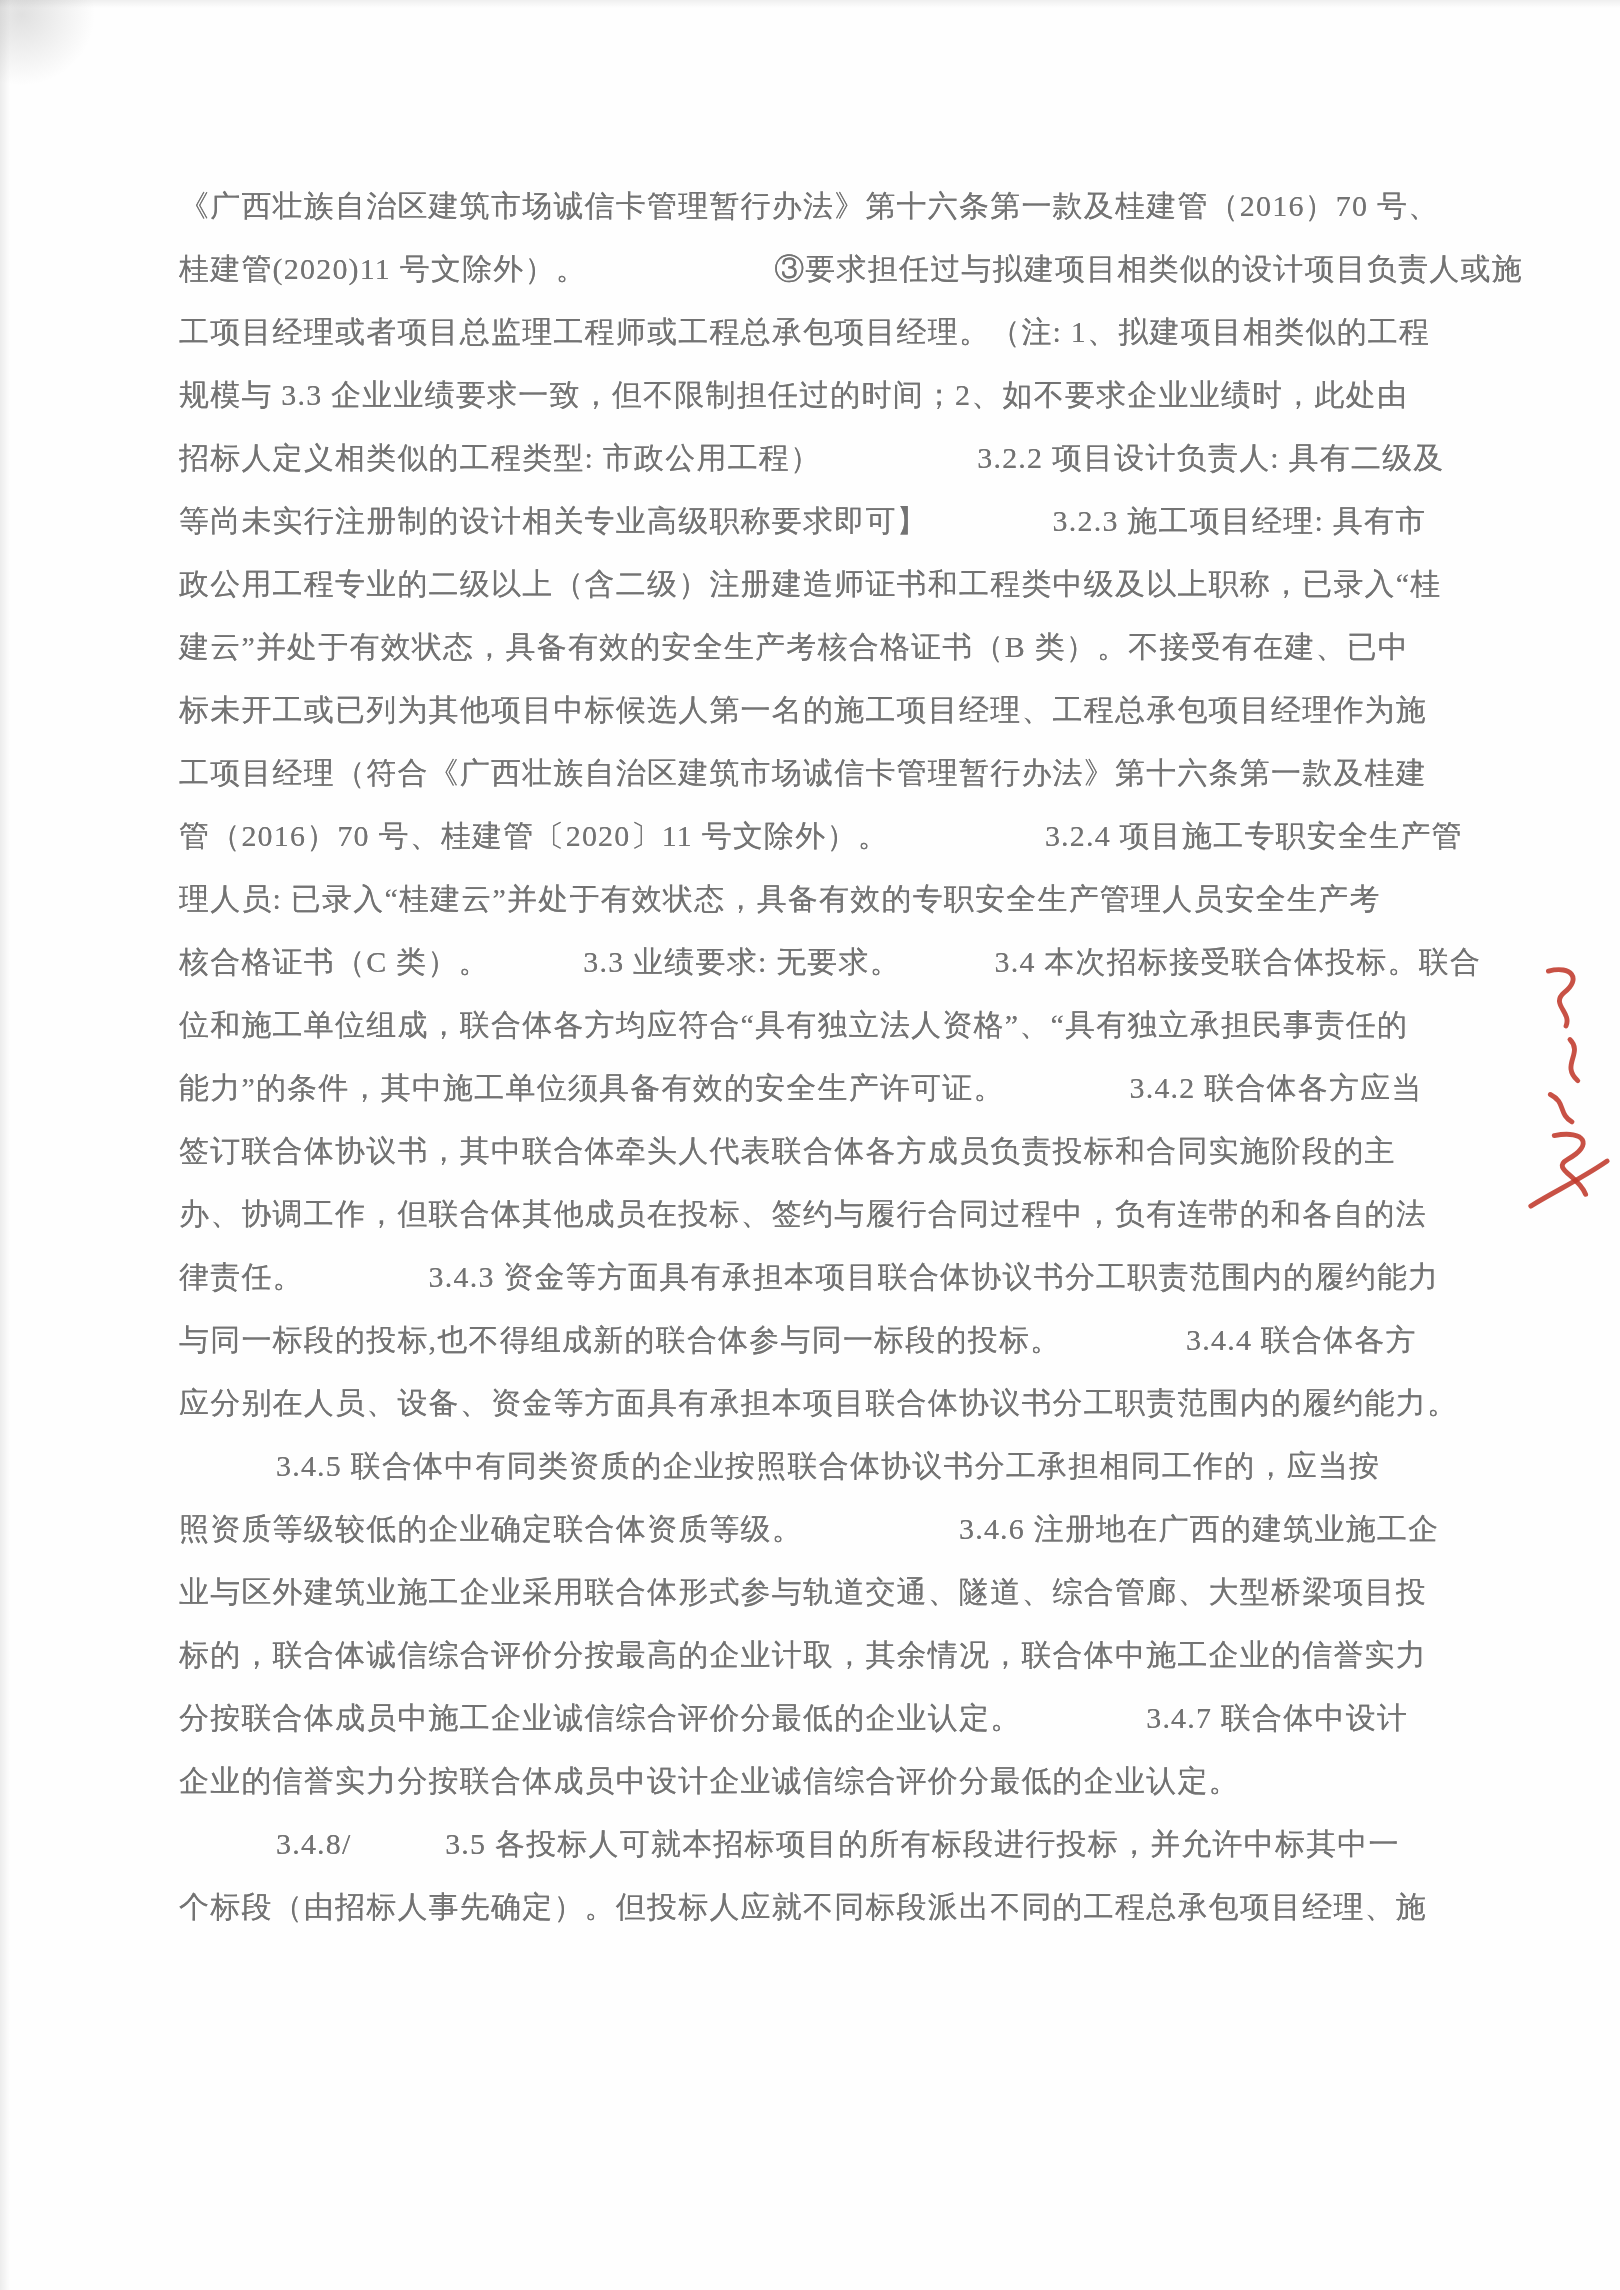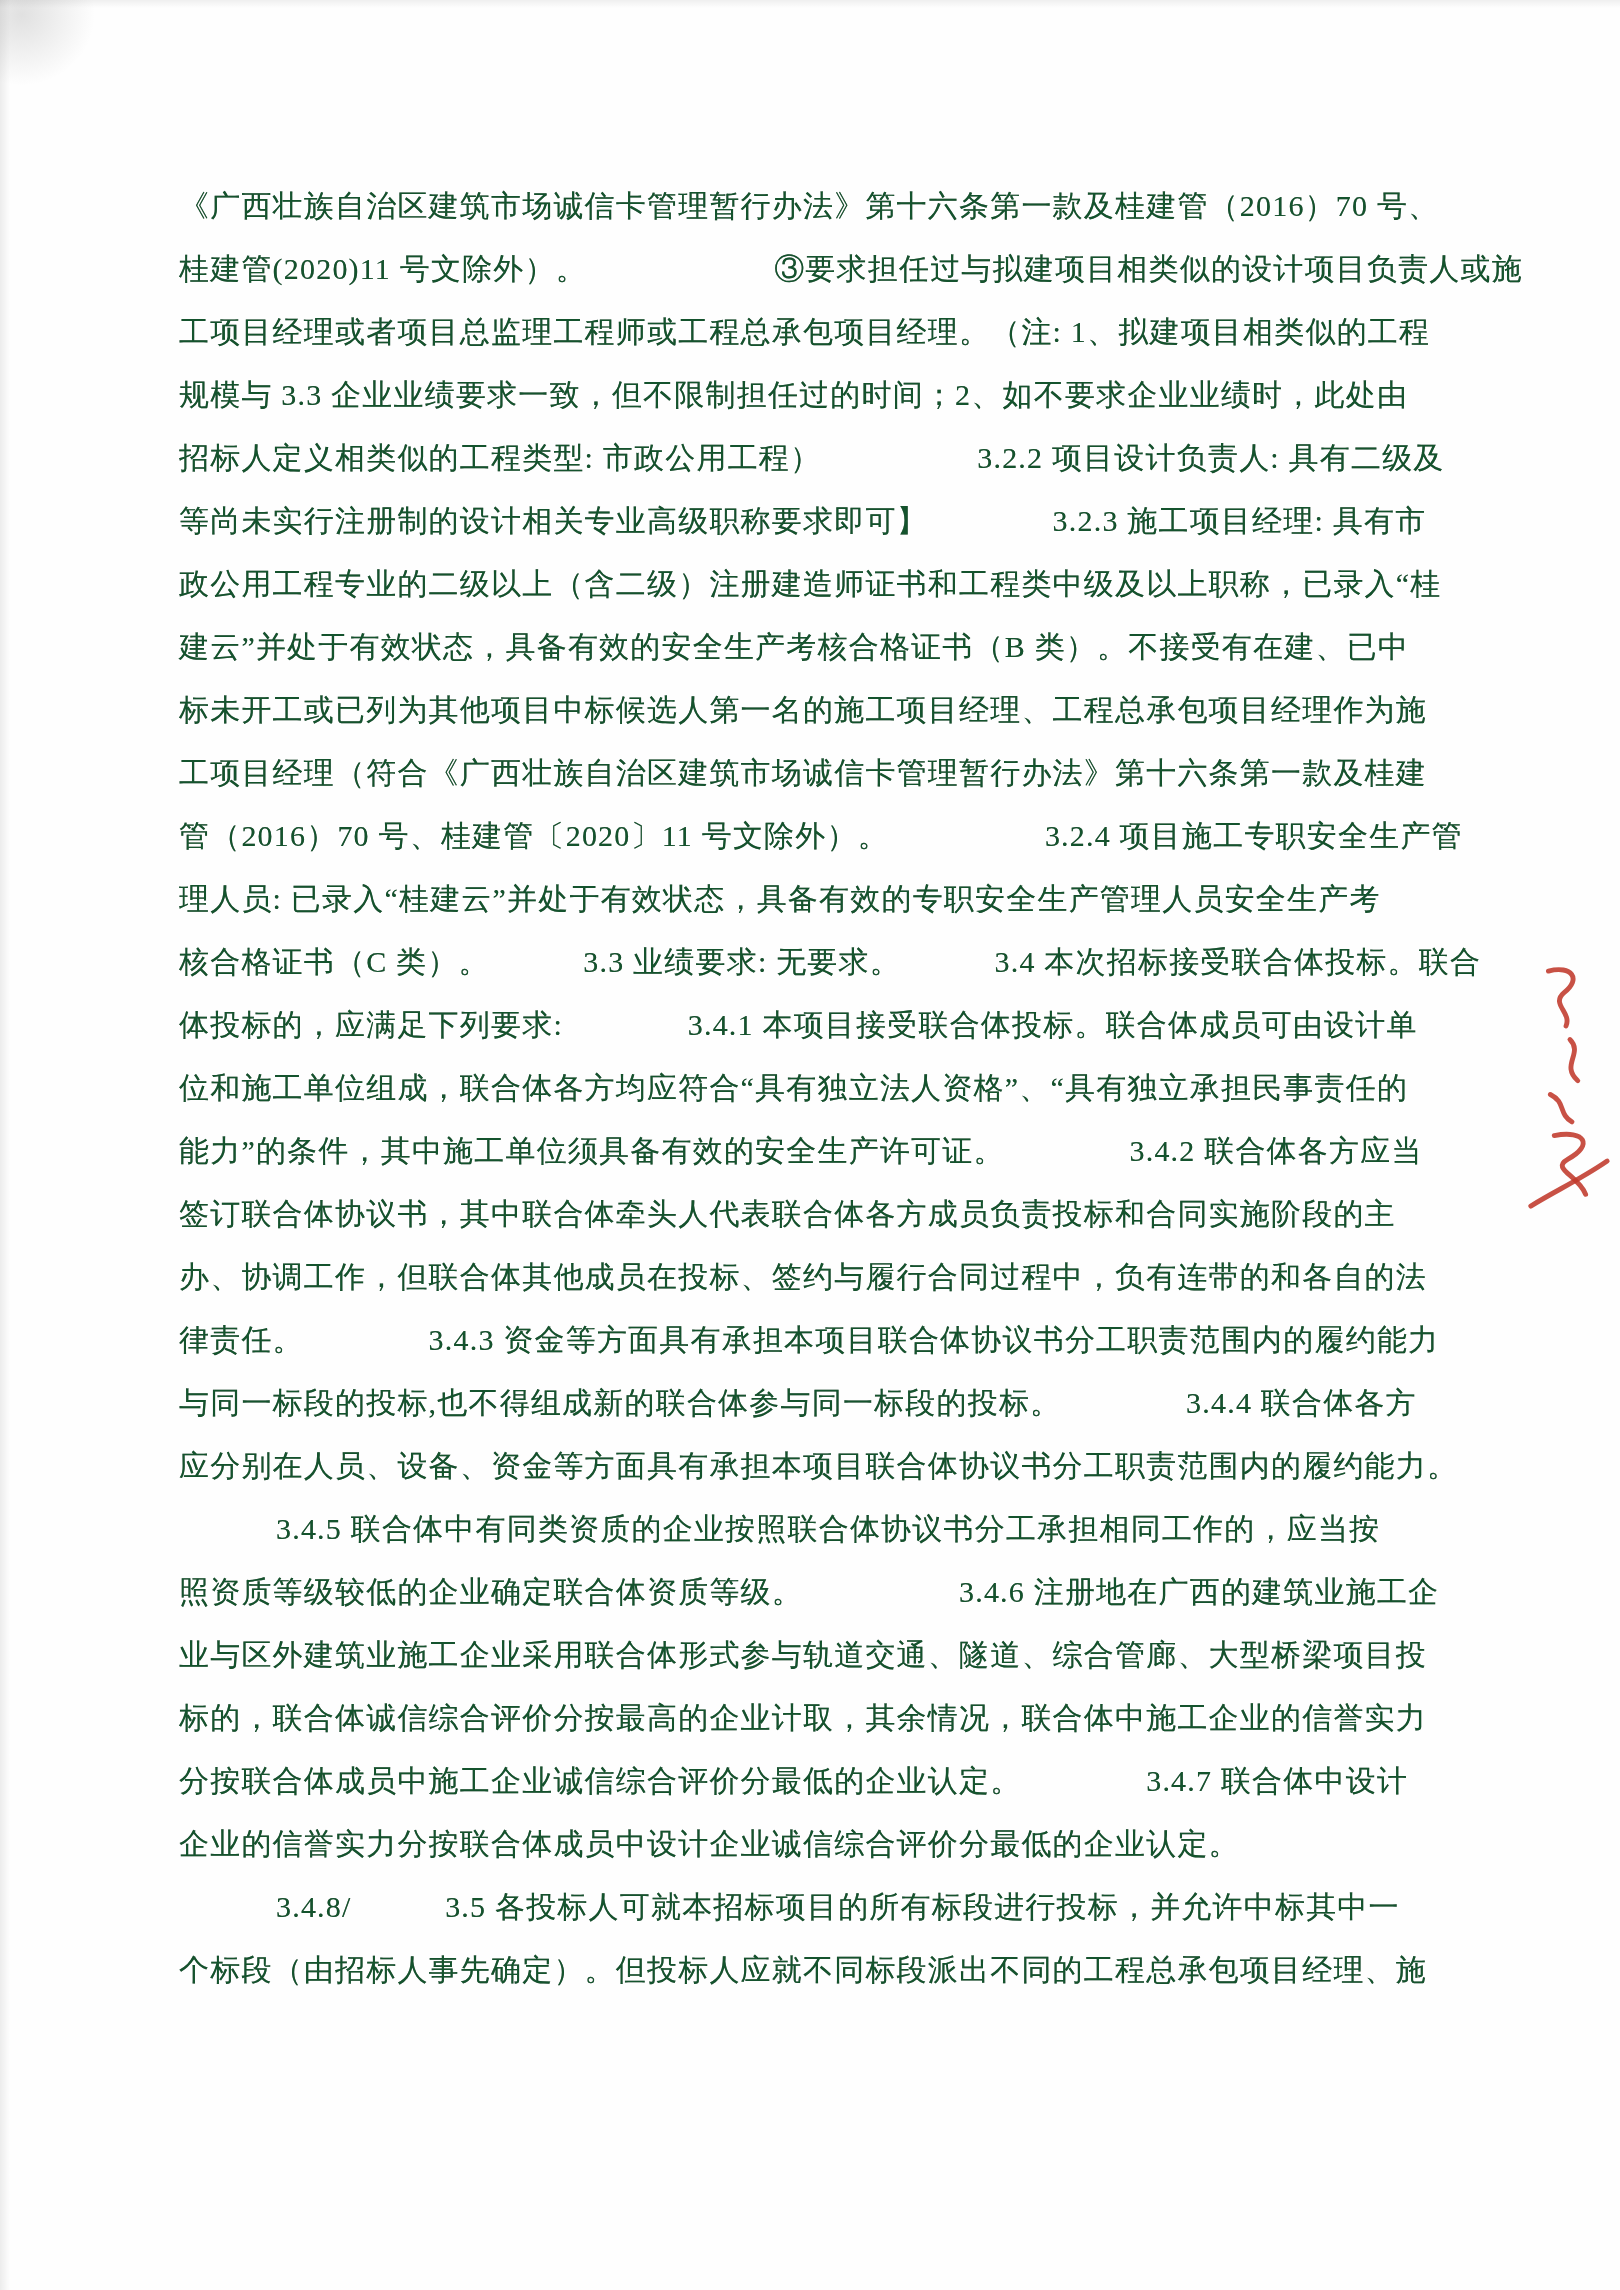--- a/index.html
+++ b/index.html
@@ -81,35 +81,34 @@
     stroke-linejoin: round;
     opacity: 0.88;
   }
 </style>
 </head>
 <body>
 
 <div class="page" style="background: rgb(254, 254, 254);">
   <div class="corner-smudge"></div>
 
-  <div class="doc-lines" style="color: #14532d;">
+  <div class="doc-lines" style="color: #737373;">
       <div class="line">《广西壮族自治区建筑市场诚信卡管理暂行办法》第十六条第一款及桂建管（2016）70 号、</div>
       <div class="line">桂建管(2020)11 号文除外）。　　　　　　③要求担任过与拟建项目相类似的设计项目负责人或施</div>
       <div class="line">工项目经理或者项目总监理工程师或工程总承包项目经理。（注: 1、拟建项目相类似的工程</div>
       <div class="line">规模与 3.3 企业业绩要求一致，但不限制担任过的时间；2、如不要求企业业绩时，此处由</div>
       <div class="line">招标人定义相类似的工程类型: 市政公用工程）　　　　　3.2.2 项目设计负责人: 具有二级及</div>
       <div class="line">等尚未实行注册制的设计相关专业高级职称要求即可】　　　　3.2.3 施工项目经理: 具有市</div>
       <div class="line">政公用工程专业的二级以上（含二级）注册建造师证书和工程类中级及以上职称，已录入“桂</div>
       <div class="line">建云”并处于有效状态，具备有效的安全生产考核合格证书（B 类）。不接受有在建、已中</div>
       <div class="line">标未开工或已列为其他项目中标候选人第一名的施工项目经理、工程总承包项目经理作为施</div>
       <div class="line">工项目经理（符合《广西壮族自治区建筑市场诚信卡管理暂行办法》第十六条第一款及桂建</div>
       <div class="line">管（2016）70 号、桂建管〔2020〕11 号文除外）。　　　　　3.2.4 项目施工专职安全生产管</div>
       <div class="line">理人员: 已录入“桂建云”并处于有效状态，具备有效的专职安全生产管理人员安全生产考</div>
       <div class="line">核合格证书（C 类）。　　　3.3 业绩要求: 无要求。　　　3.4 本次招标接受联合体投标。联合</div>
-      <div class="line">体投标的，应满足下列要求:　　　　3.4.1 本项目接受联合体投标。联合体成员可由设计单</div>
       <div class="line">位和施工单位组成，联合体各方均应符合“具有独立法人资格”、“具有独立承担民事责任的</div>
       <div class="line">能力”的条件，其中施工单位须具备有效的安全生产许可证。　　　　3.4.2 联合体各方应当</div>
       <div class="line">签订联合体协议书，其中联合体牵头人代表联合体各方成员负责投标和合同实施阶段的主</div>
       <div class="line">办、协调工作，但联合体其他成员在投标、签约与履行合同过程中，负有连带的和各自的法</div>
       <div class="line">律责任。　　　　3.4.3 资金等方面具有承担本项目联合体协议书分工职责范围内的履约能力</div>
       <div class="line">与同一标段的投标,也不得组成新的联合体参与同一标段的投标。　　　　3.4.4 联合体各方</div>
       <div class="line">应分别在人员、设备、资金等方面具有承担本项目联合体协议书分工职责范围内的履约能力。</div>
       <div class="line indent">3.4.5 联合体中有同类资质的企业按照联合体协议书分工承担相同工作的，应当按</div>
       <div class="line">照资质等级较低的企业确定联合体资质等级。　　　　　3.4.6 注册地在广西的建筑业施工企</div>
       <div class="line">业与区外建筑业施工企业采用联合体形式参与轨道交通、隧道、综合管廊、大型桥梁项目投</div>

